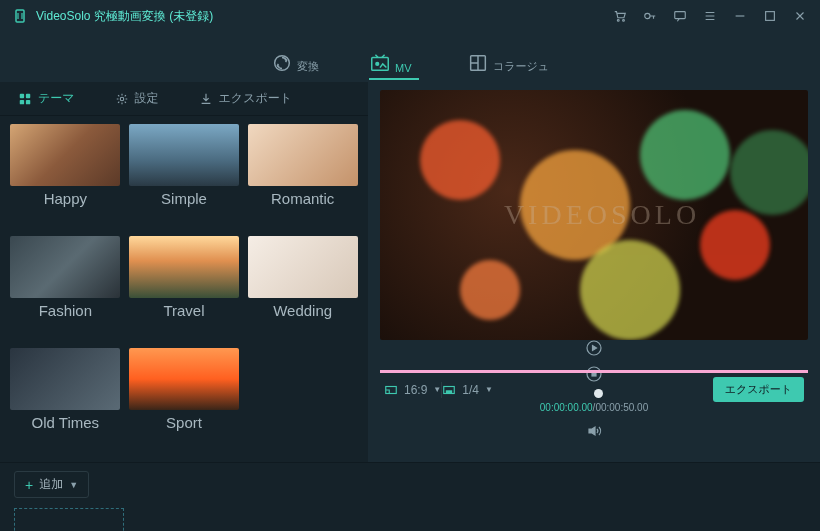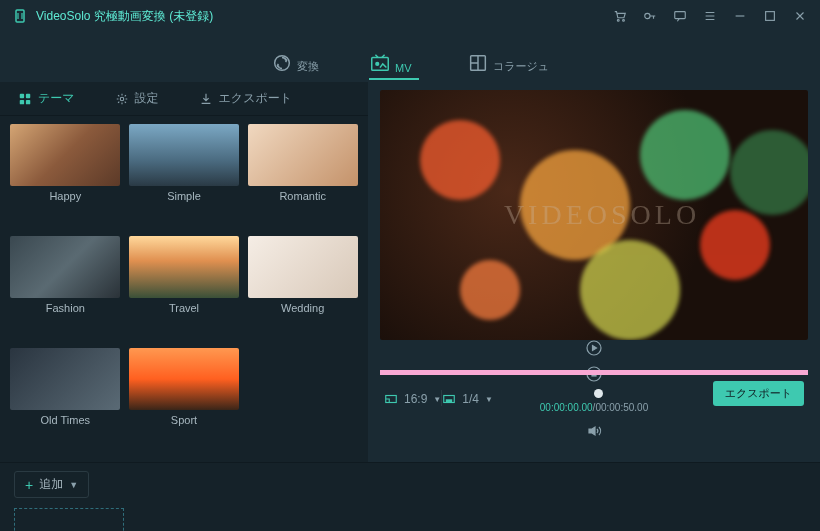--- a/index.html
+++ b/index.html
@@ -55,21 +55,21 @@
 }
 .sub-tab.active { color: #3ec9b0; }
 .sub-tab svg { width: 14px; height: 14px; }
 
 .theme-grid {
   flex: 1; overflow-y: auto; padding: 8px 10px;
   display: grid; grid-template-columns: repeat(3, 1fr); gap: 6px 8px;
 }
 .theme-item { display: flex; flex-direction: column; align-items: center; gap: 4px; cursor: pointer; }
 .theme-thumb { width: 110px; height: 62px; border-radius: 2px; }
-.theme-label { font-size: 11px; color: #a8b8c0; }
+.theme-label { font-size: 15px; color: #a8b8c0; }
 
 .right-panel { flex: 1; display: flex; flex-direction: column; padding: 8px 12px 0 12px; }
 .preview {
   width: 100%; height: 250px;
   background: radial-gradient(circle at 30% 40%, #4a2818 0%, #1a0f0a 60%);
   position: relative; overflow: hidden; border-radius: 2px;
 }
 .bokeh { position: absolute; border-radius: 50%; filter: blur(2px); opacity: 0.7; }
 .watermark {
   position: absolute; top: 50%; left: 50%; transform: translate(-50%,-50%);
@@ -81,22 +81,22 @@
 }
 .player-btn { width: 18px; height: 18px; cursor: pointer; color: #8aa0ab; display: flex; align-items: center; justify-content: center; }
 .player-btn svg { width: 16px; height: 16px; }
 .progress { flex: 1; height: 3px; background: #2a3a42; position: relative; border-radius: 2px; }
 .progress-handle { position: absolute; left: 0; top: -3px; width: 9px; height: 9px; border-radius: 50%; background: #e0e8ec; }
 .timecode { font-size: 10px; }
 .timecode .current { color: #3ec9b0; }
 .timecode .total { color: #8aa0ab; }
 
 .option-bar {
-  height: 36px; display: flex; align-items: flex-end; gap: 0; padding: 0 4px;
-  border-top: 5px solid #f9a8d4;
+  height: 36px; display: flex; align-items: center; gap: 0; padding: 0 4px;
+  border-top: 3px solid #f9a8d4;
 }
 .opt-group { display: flex; align-items: center; gap: 6px; color: #8aa0ab; cursor: pointer; }
 .opt-group svg { width: 14px; height: 14px; }
 .export-btn {
   margin-left: auto; background: #3ec9b0; color: #0f1a20;
   padding: 5px 12px; border-radius: 3px; font-size: 11px; cursor: pointer;
 }
 
 .bottom-panel {
   height: 115px; background: #152229; padding: 8px 14px;

